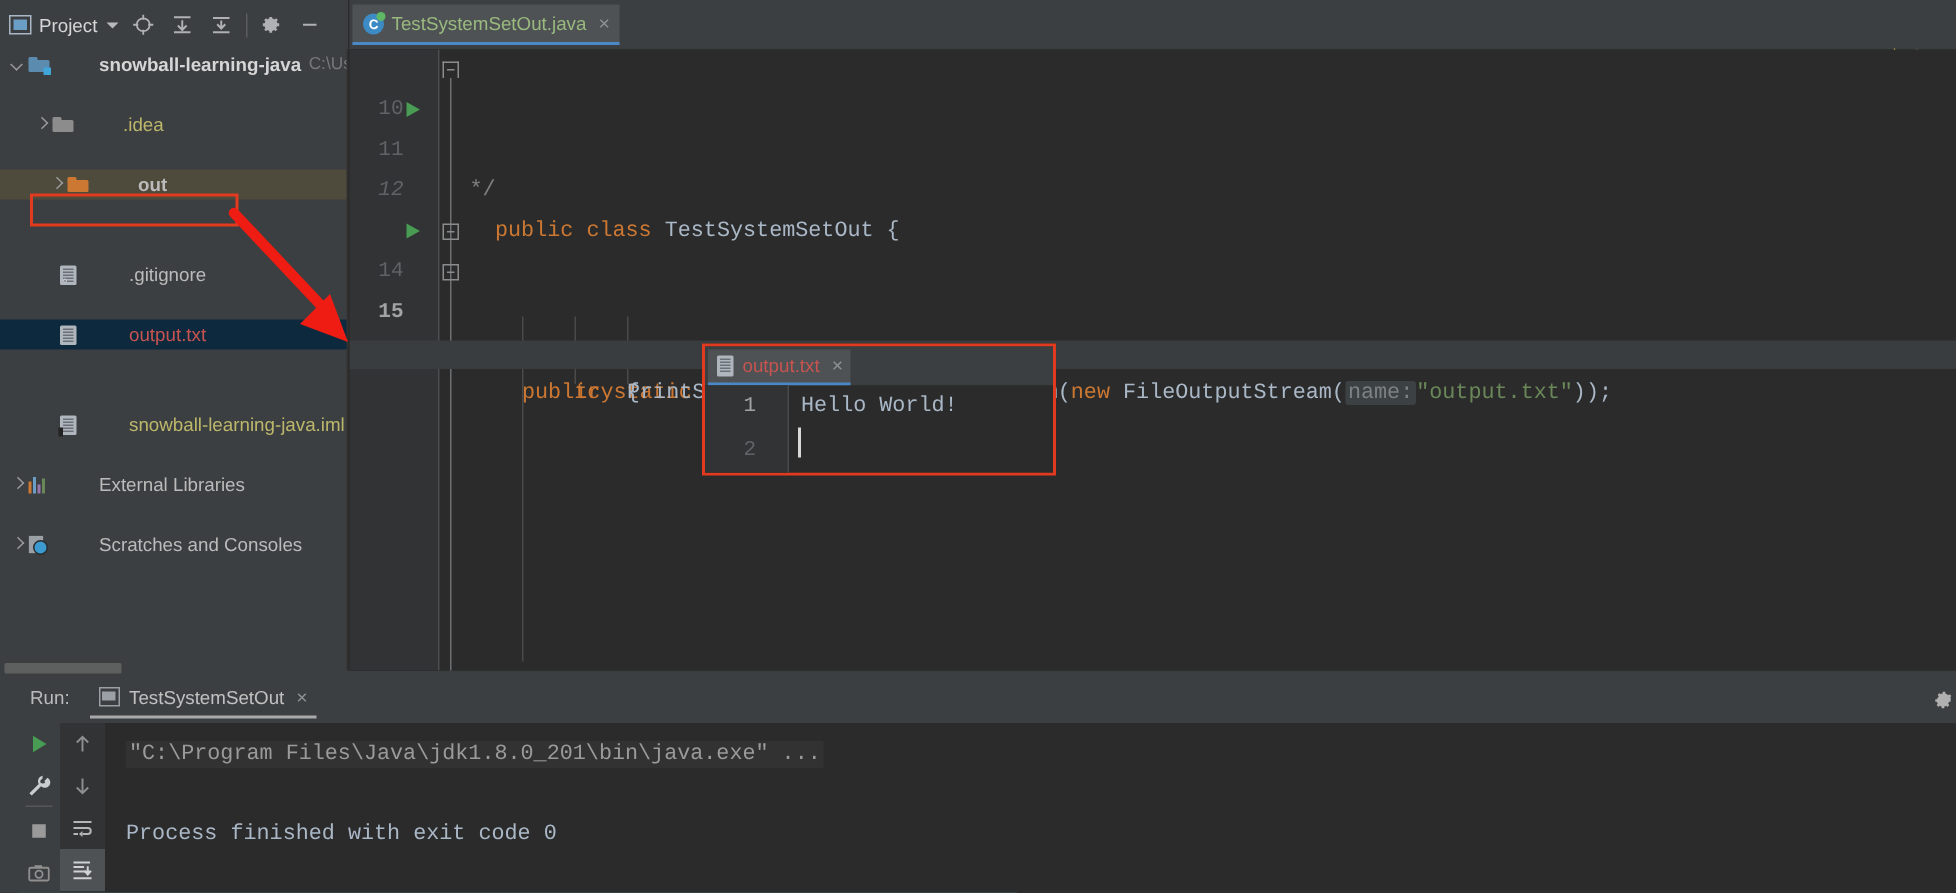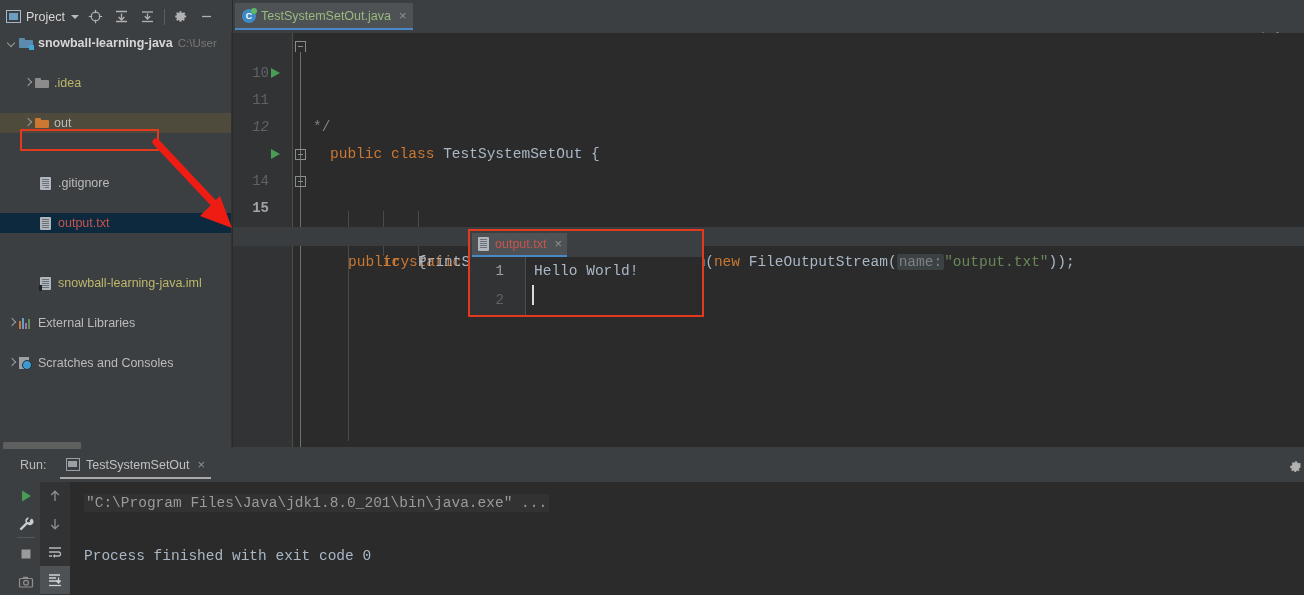--- a/index.html
+++ b/index.html
@@ -70,21 +70,21 @@
     border-right: 1.4px solid #9a9a9a; border-top: 1.4px solid #9a9a9a;
     transform: rotate(45deg);
   }
   .arrow.d::before {
     content: ""; position: absolute; left: 2px; top: 2.5px;
     width: 5px; height: 5px;
     border-right: 1.4px solid #9a9a9a; border-top: 1.4px solid #9a9a9a;
     transform: rotate(135deg);
   }
   .ico { flex: 0 0 16px; width: 16px; height: 16px; margin-right: 4px; position: relative; }
-  .lbl { color: #bbbbbb; }
+  .lbl { color: #bbbbbb; margin-left: 28px; }
   .lbl.module { font-weight: bold; color: #d6d6d6; }
   .lbl.yellowish { color: #bdb76b; }
   .lbl.red { color: #c75450; }
   .path-hint { color: #787878; margin-left: 5px; font-size: 11.5px; }
 
   
   .folder { position: absolute; left: 1px; top: 3px; width: 14px; height: 10px; }
   .folder .body { position: absolute; left: 0; top: 1.5px; width: 14px; height: 8.5px; border-radius: 1px; background: #8a9099; }
   .folder .tab  { position: absolute; left: 0; top: 0px; width: 6px; height: 2.5px; border-radius: 1px 1px 0 0; background: #8a9099; }
   .folder.blue .body, .folder.blue .tab { background: #5c8bb0; }
@@ -431,21 +431,21 @@
       <span class="arrow r"></span>
       <span class="ico">
         <span class="folder gray">
             <span class="tab"></span>
             <span class="body"></span>
           </span>
       </span>
       <span class="lbl yellowish">.idea</span>
     </div>
 
-    <div class="row hl" style="top:40px;padding-left:22px;">
+    <div class="row hl" style="top:40px;padding-left:32px;font-weight:bold;">
       <span class="arrow r"></span>
       <span class="ico">
         <span class="folder orange">
             <span class="tab"></span>
             <span class="body"></span>
           </span>
       </span>
       <span class="lbl">out</span>
     </div>
 

